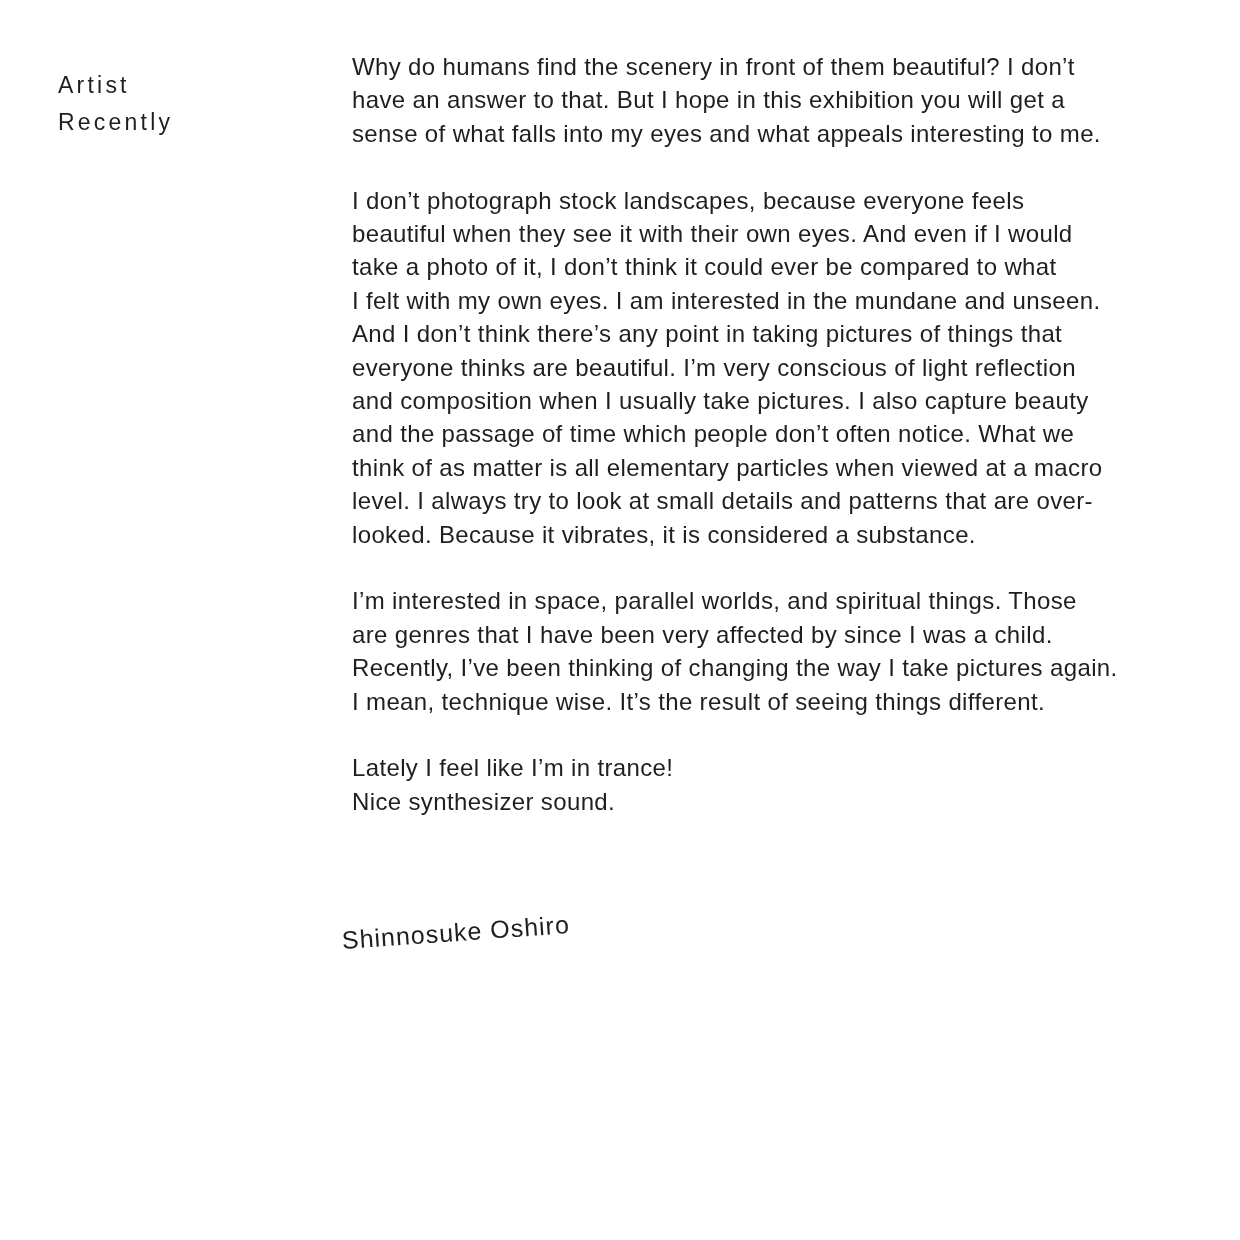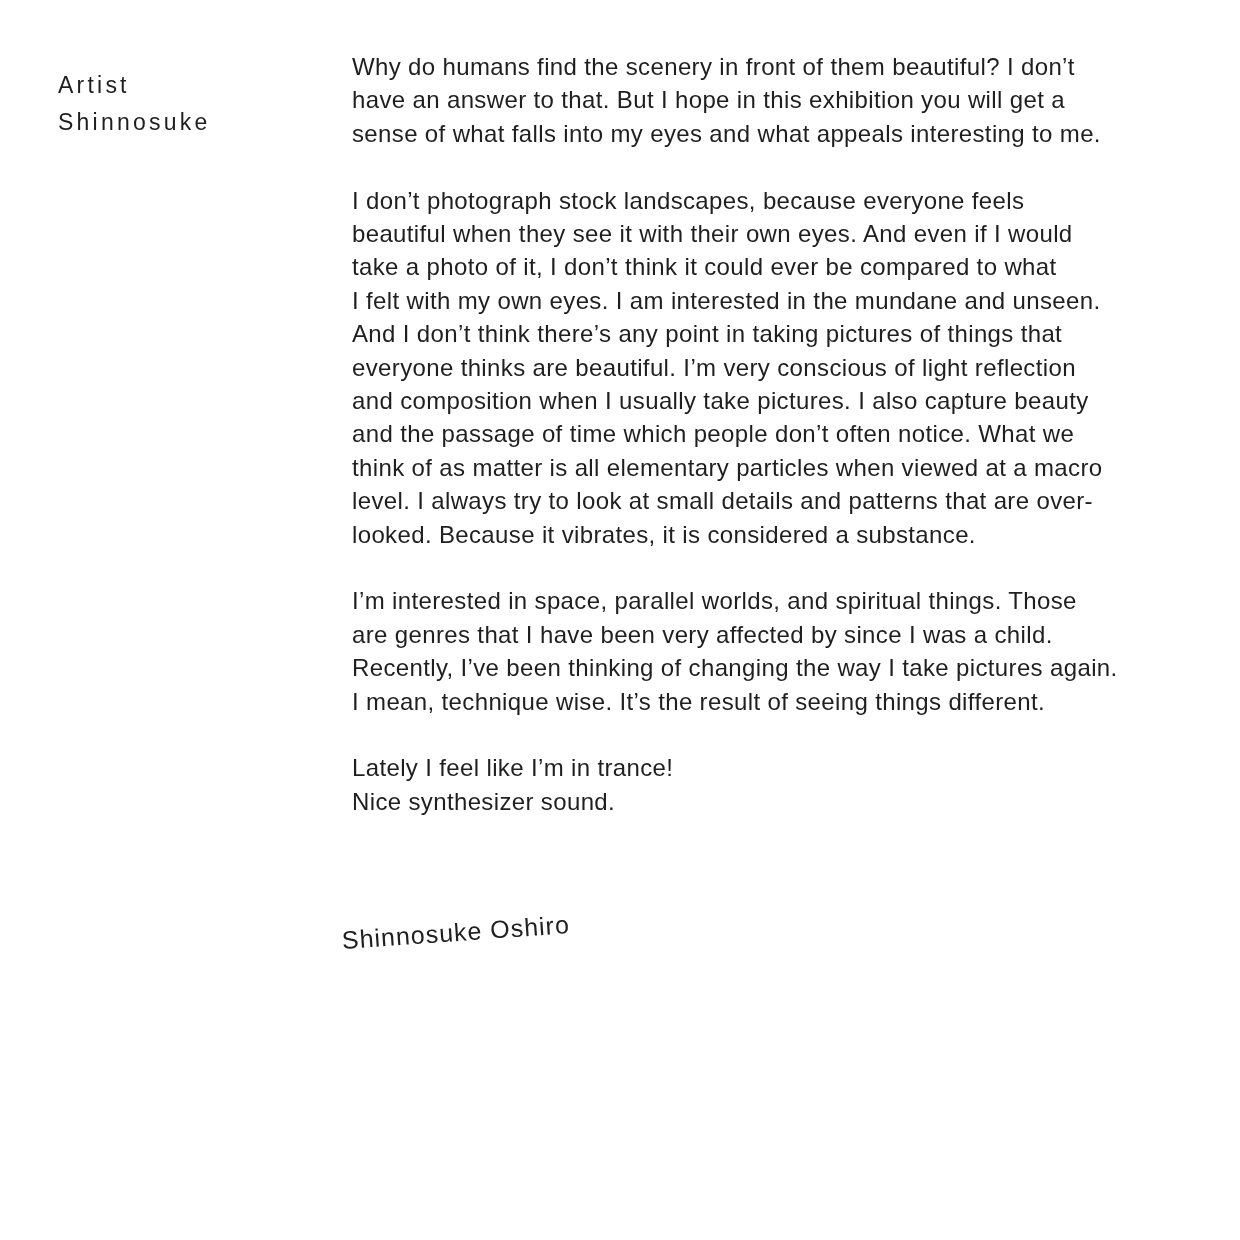--- a/index.html
+++ b/index.html
@@ -52,21 +52,21 @@
     white-space: nowrap;
   }
 </style>
 </head>
 <body>
 
 <div class="page">
 
   <aside class="section-label">
     <div>Artist</div>
-    <div>Shinnosuke</div>
+    <div>Recently</div>
   </aside>
 
   <main class="statement-body">
     <p class="para">Why do humans find the scenery in front of them beautiful? I don’t
 have an answer to that. But I hope in this exhibition you will get a
 sense of what falls into my eyes and what appeals interesting to me.</p>
     <p class="para">I don’t photograph stock landscapes, because everyone feels
 beautiful when they see it with their own eyes. And even if I would
 take a photo of it, I don’t think it could ever be compared to what
 I felt with my own eyes. I am interested in the mundane and unseen.

